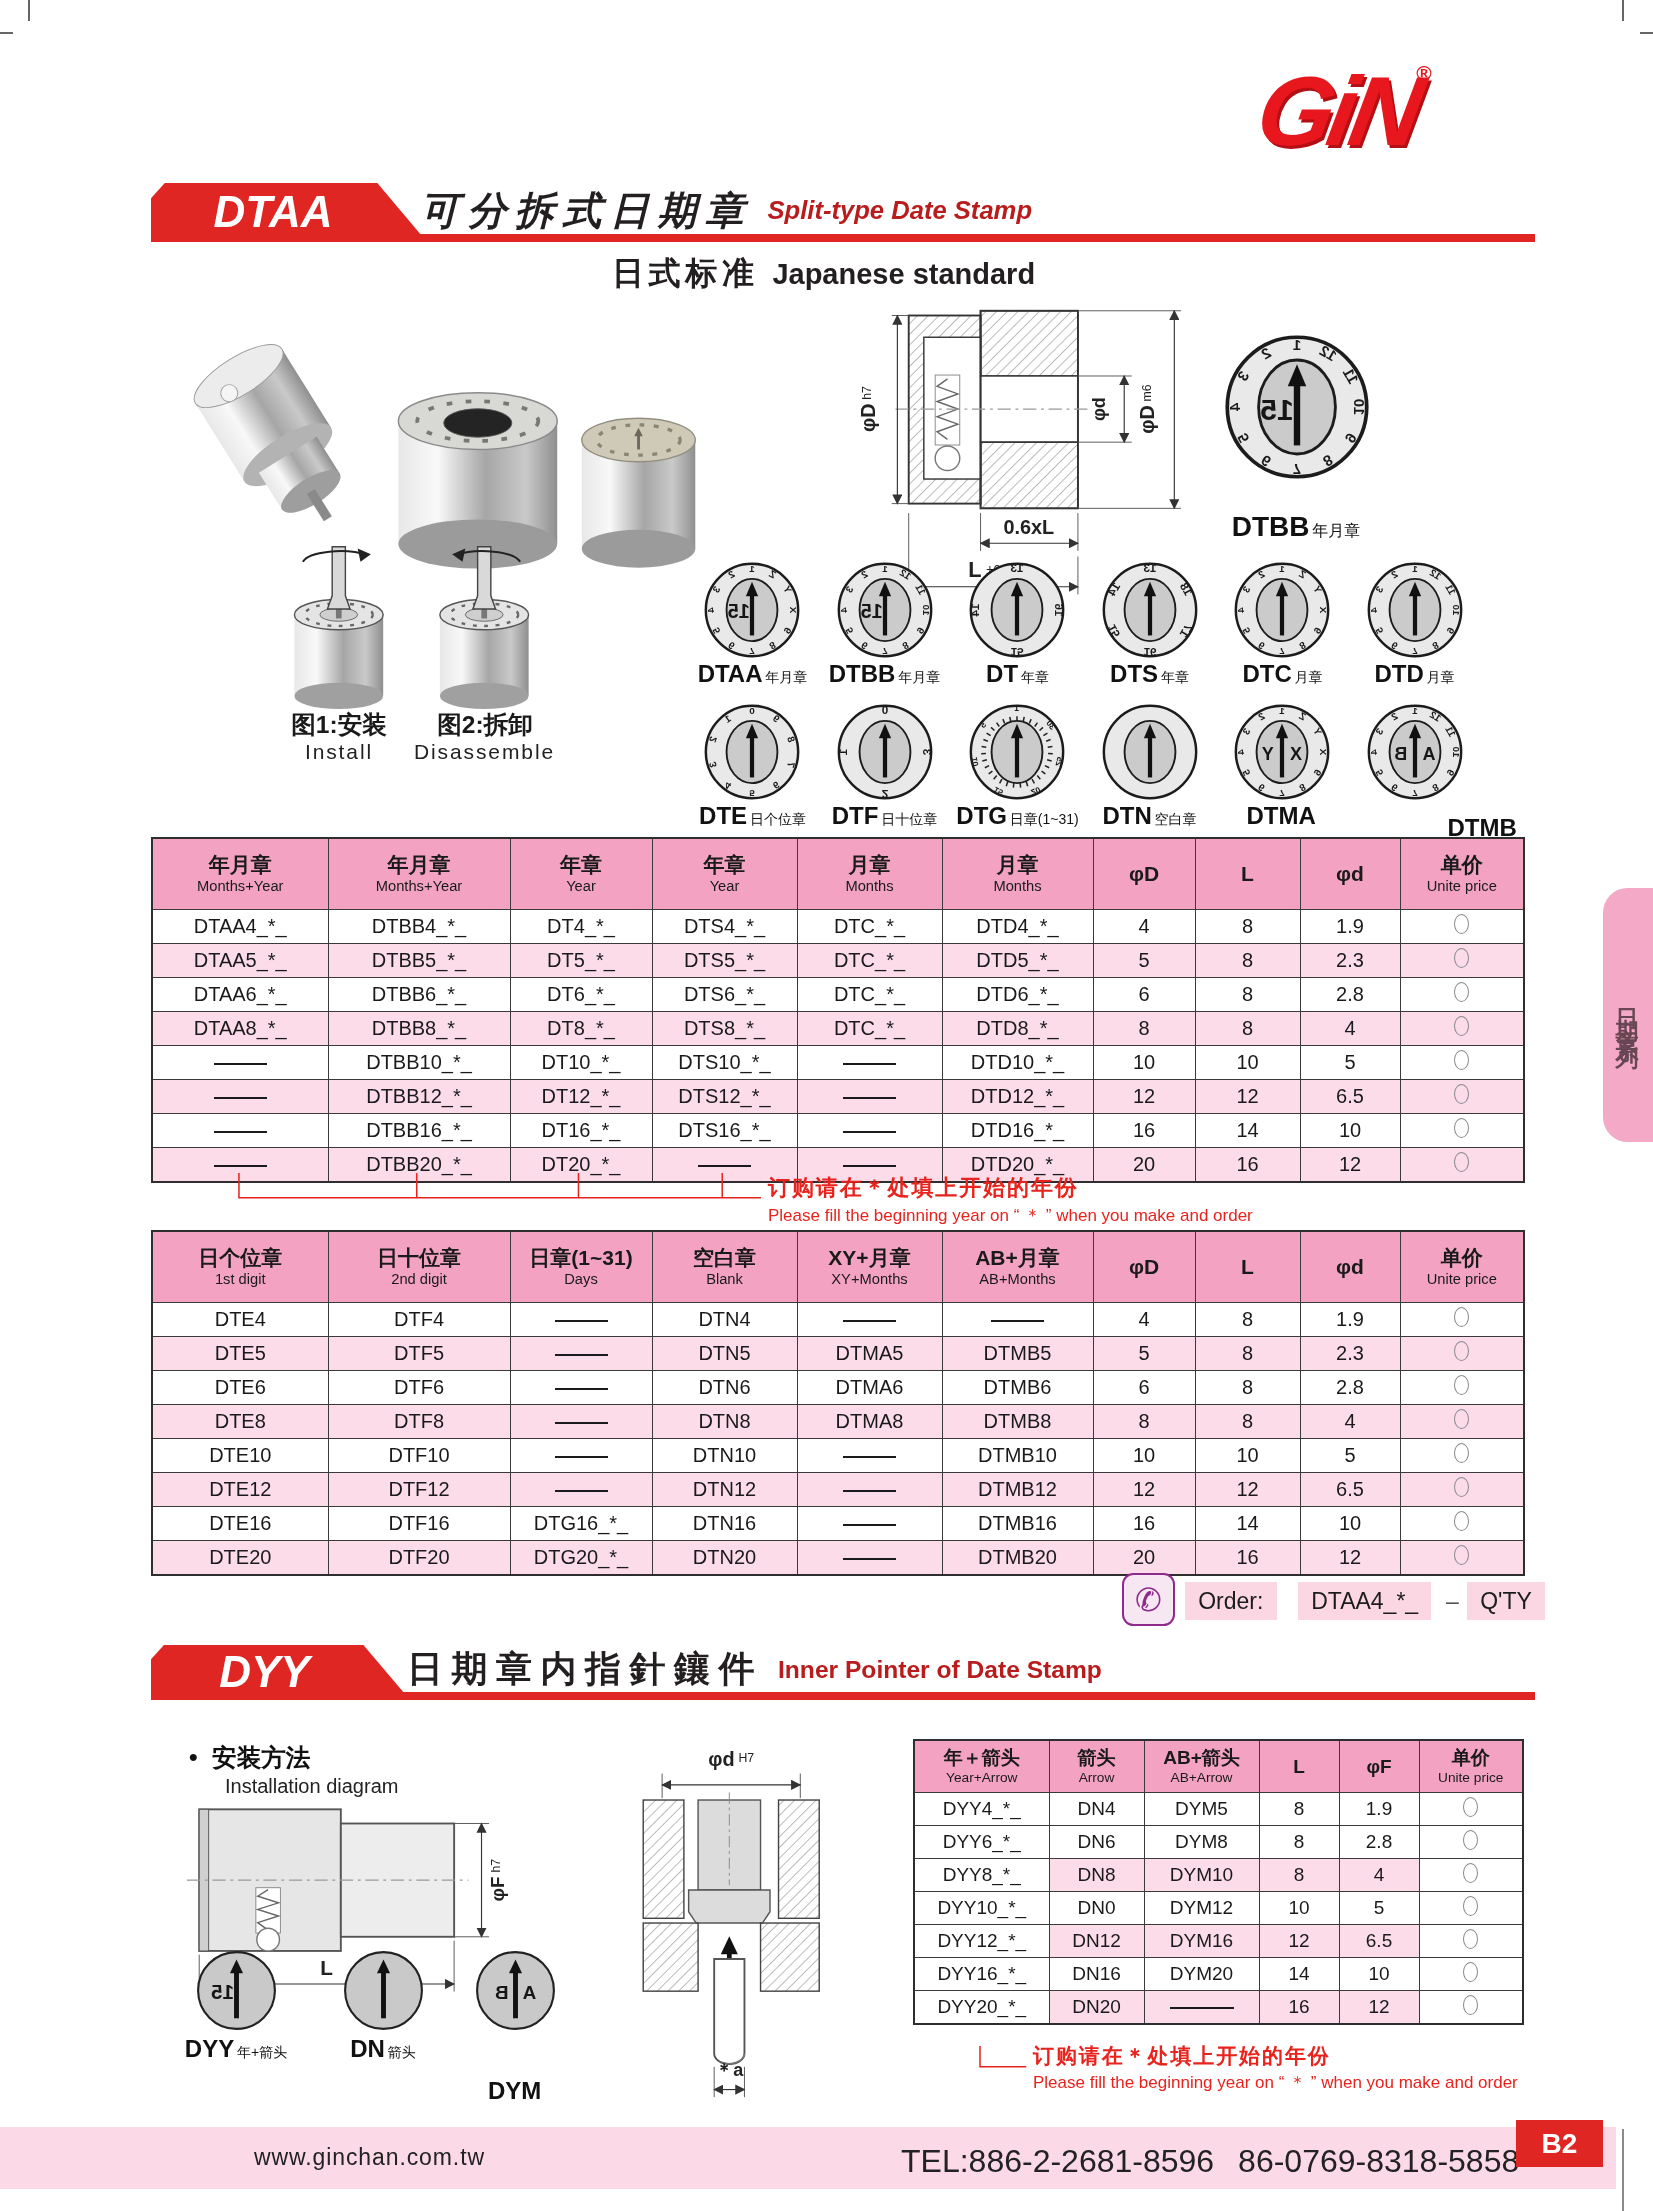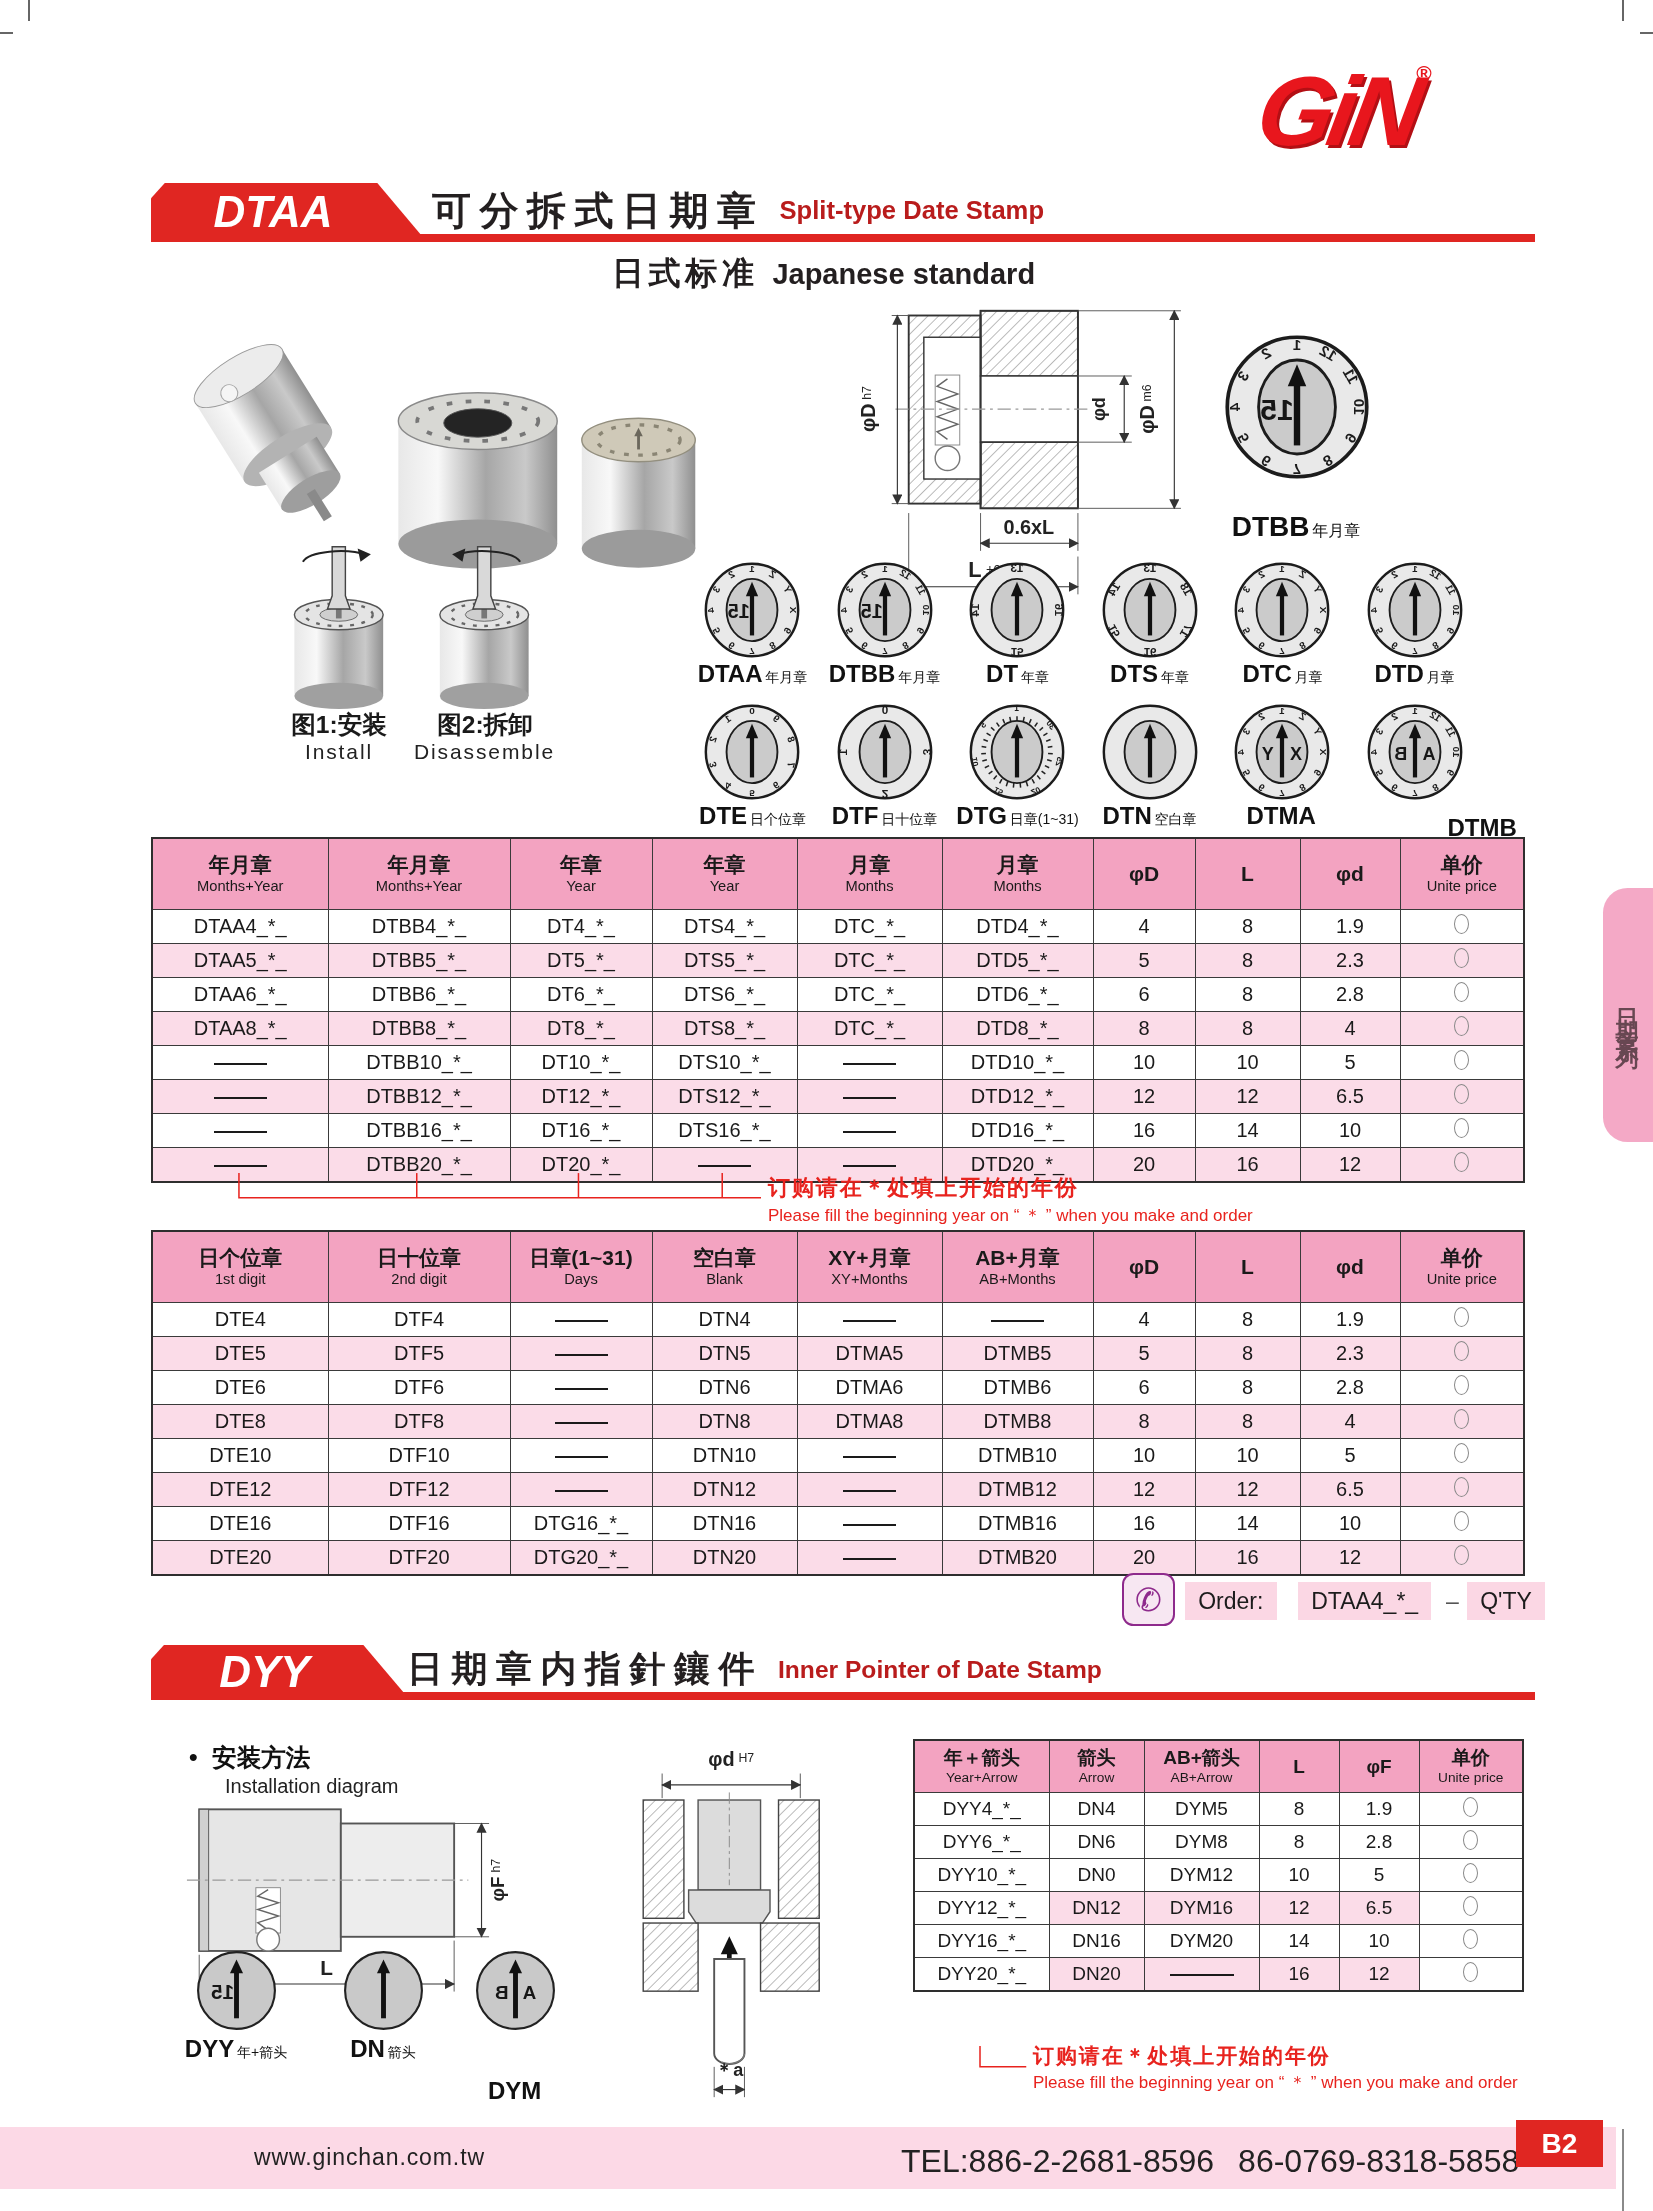--- a/index.html
+++ b/index.html
@@ -87,21 +87,21 @@
   <div class="pmark" style="left:0;top:32px;width:13.2px;height:1.9px;"></div>
   <div class="pmark" style="left:1622px;top:0;width:1.9px;height:21px;"></div>
   <div class="pmark" style="left:1640px;top:32px;width:13.2px;height:1.9px;"></div>
 
   <div class="logo">
     <span class="logo-main">GiN</span><span class="logo-reg">®</span>
   </div>
 
   <div class="cat-badge" style="left:151px;top:183px;width:244px;height:59px;">DTAA</div>
   <div class="cat-rule" style="left:379px;top:234px;width:1156px;"></div>
-  <div class="sec-title" style="left:432px;top:183px;height:55px;">
+  <div class="sec-title" style="left:420px;top:183px;height:55px;font-style:italic;">
     <span class="zh">可分拆式日期章</span>
     <span class="en">Split-type Date Stamp</span>
   </div>
   <div class="std-line" style="left:511px;top:252px;width:625px;">
     <span class="zh">日式标准</span>
     <span class="en">Japanese standard</span>
   </div>
 
   <svg class="abs" style="left:161px;top:298px;" width="539" height="284" viewBox="0 0 570 300">
     <defs>
@@ -972,20 +972,28 @@
           <td><span class="pcircle"></span></td>
         </tr>
         <tr>
           <td>DYY6_*_</td>
           <td class="sc">DN6</td>
           <td class="sc">DYM8</td>
           <td class="sc">8</td>
           <td class="sc">2.8</td>
           <td><span class="pcircle"></span></td>
         </tr>
+        <tr class="alt">
+          <td>DYY8_*_</td>
+          <td class="sc">DN8</td>
+          <td class="sc">DYM10</td>
+          <td class="sc">8</td>
+          <td class="sc">4</td>
+          <td><span class="pcircle"></span></td>
+        </tr>
         <tr>
           <td>DYY10_*_</td>
           <td class="sc">DN0</td>
           <td class="sc">DYM12</td>
           <td class="sc">10</td>
           <td class="sc">5</td>
           <td><span class="pcircle"></span></td>
         </tr>
         <tr class="alt">
           <td>DYY12_*_</td>

